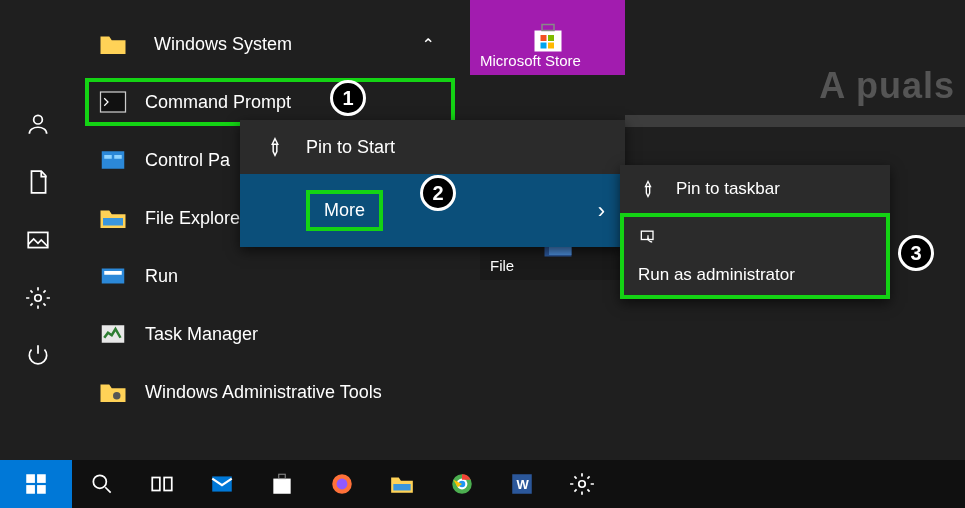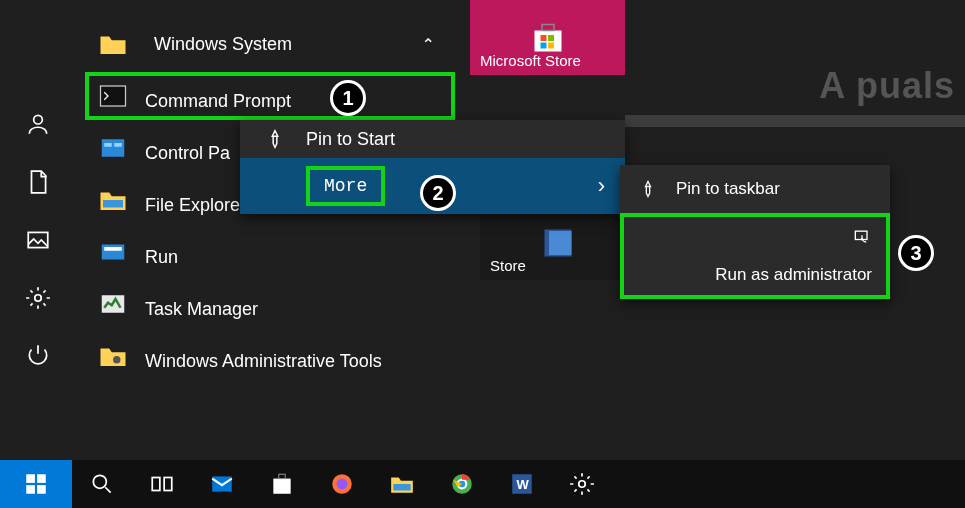--- a/index.html
+++ b/index.html
@@ -7,42 +7,42 @@
 
   
   .left-strip { position: absolute; left: 0; top: 0; width: 75px; height: 460px; background: #1f1f1f; display: flex; flex-direction: column; align-items: center; gap: 30px; padding-top: 110px; }
   .left-strip .strip-icon { width: 28px; height: 28px; display: flex; align-items: center; justify-content: center; }
   .left-strip svg { width: 26px; height: 26px; stroke: #fff; fill: none; stroke-width: 1.6; }
 
   
   .program-list { position: absolute; left: 85px; top: 20px; width: 370px; }
   .folder-header { display: flex; align-items: center; gap: 25px; padding: 8px 12px; position: relative; }
   .folder-header .chev { position: absolute; right: 20px; color: #fff; font-size: 16px; }
-  .prog-row { display: flex; align-items: flex-end; gap: 16px; padding: 8px 12px; margin-top: 4px; }
+  .prog-row { display: flex; align-items: center; gap: 16px; padding: 8px 12px; margin-top: 10px; }
   .prog-row.highlight { border: 4px solid #14d314; padding: 4px 8px; }
   .prog-row .ic, .folder-header .ic { width: 32px; height: 32px; display: flex; align-items: center; justify-content: center; }
   .ic svg { width: 30px; height: 30px; }
   .prog-row span, .folder-header span { font-size: 18px; color: #fff; }
 
   
   .tiles { position: absolute; left: 470px; top: 0; width: 180px; }
-  .tile { width: 155px; height: 75px; background: #be185d; display: flex; flex-direction: column; align-items: flex-start; justify-content: flex-end; padding: 6px 10px; margin-bottom: 8px; font-size: 15px; color: #fff; position: relative; }
+  .tile { width: 155px; height: 75px; background: #a21caf; display: flex; flex-direction: column; align-items: flex-start; justify-content: flex-end; padding: 6px 10px; margin-bottom: 8px; font-size: 15px; color: #fff; position: relative; }
   .tile .ticon { position: absolute; left: 50%; top: 20px; transform: translateX(-50%); width: 36px; height: 36px; }
   .tile.black { background: #1a1a1a; }
 
   
   .ctx1 { position: absolute; left: 240px; top: 120px; width: 385px; background: #2b2b2b; box-shadow: 0 4px 12px rgba(0,0,0,.6); }
-  .ctx1 .row { display: flex; align-items: center; gap: 20px; padding: 8px 24px; font-size: 18px; position: relative; }
+  .ctx1 .row { display: flex; align-items: center; gap: 20px; padding: 16px 24px; font-size: 18px; position: relative; }
   .ctx1 .row.sel { background: #0b4f7a; }
   .ctx1 .chev-r { position: absolute; right: 20px; font-size: 22px; }
-  .more-box { border: 4px solid #14d314; display: inline-block; padding: 6px 14px; font-family: Liberation Mono, monospace; }
+  .more-box { border: 4px solid #14d314; display: inline-block; padding: 6px 14px; }
 
   
   .ctx2 { position: absolute; left: 620px; top: 165px; width: 270px; background: #2b2b2b; box-shadow: 0 4px 12px rgba(0,0,0,.6); }
-  .ctx2 .row { display: flex; align-items: flex-end; gap: 18px; padding: 14px 18px; font-size: 17px; }
+  .ctx2 .row { display: flex; align-items: flex-start; gap: 18px; padding: 14px 18px; font-size: 17px; }
   .ctx2 .row.hl { border: 4px solid #14d314; padding: 10px 14px; flex-direction: column; }
 
   
   .badge { position: absolute; width: 36px; height: 36px; border-radius: 50%; background: #000; border: 3px solid #fff; color: #fff; display: flex; align-items: center; justify-content: center; font-weight: 700; font-size: 20px; }
 
   
   .wm { position: absolute; right: 10px; top: 65px; font-size: 36px; font-weight: 700; color: #555; letter-spacing: 1px; font-family: Arial, sans-serif; text-align: center; }
   .wm-line { position: absolute; right: 0; top: 115px; width: 340px; height: 12px; background: #3d3d3d; }
 
   
@@ -109,21 +109,21 @@
     <span>Microsoft Store</span>
   </div>
 </div>
 <div class="tile black" style="position:absolute; left:480px; top:205px;">
   <div class="ticon">
     <svg viewBox="0 0 24 24">
         <rect x="3" y="3" width="18" height="18" fill="#2b579a"></rect>
         <rect x="6" y="4" width="15" height="16" fill="#4a8ad4"></rect>
       </svg>
   </div>
-  <span>Store</span>
+  <span>File</span>
 </div>
 
 <div class="program-list">
   <div class="folder-header">
     <div class="ic">
         <svg viewBox="0 0 24 24">
           <path class="folder-y" d="M2 6h7l2 3h11v11H2z"></path>
         </svg>
       </div>
     <span>Windows System</span>

